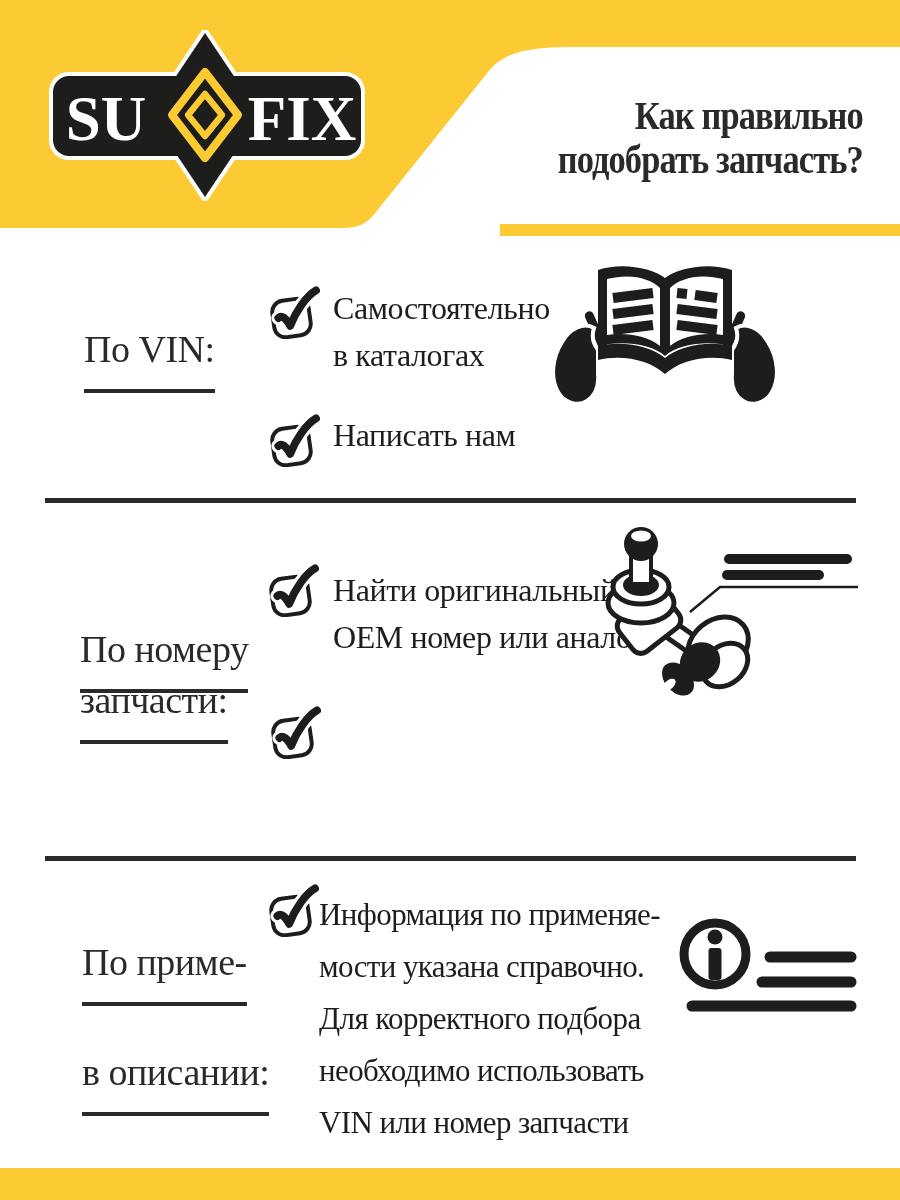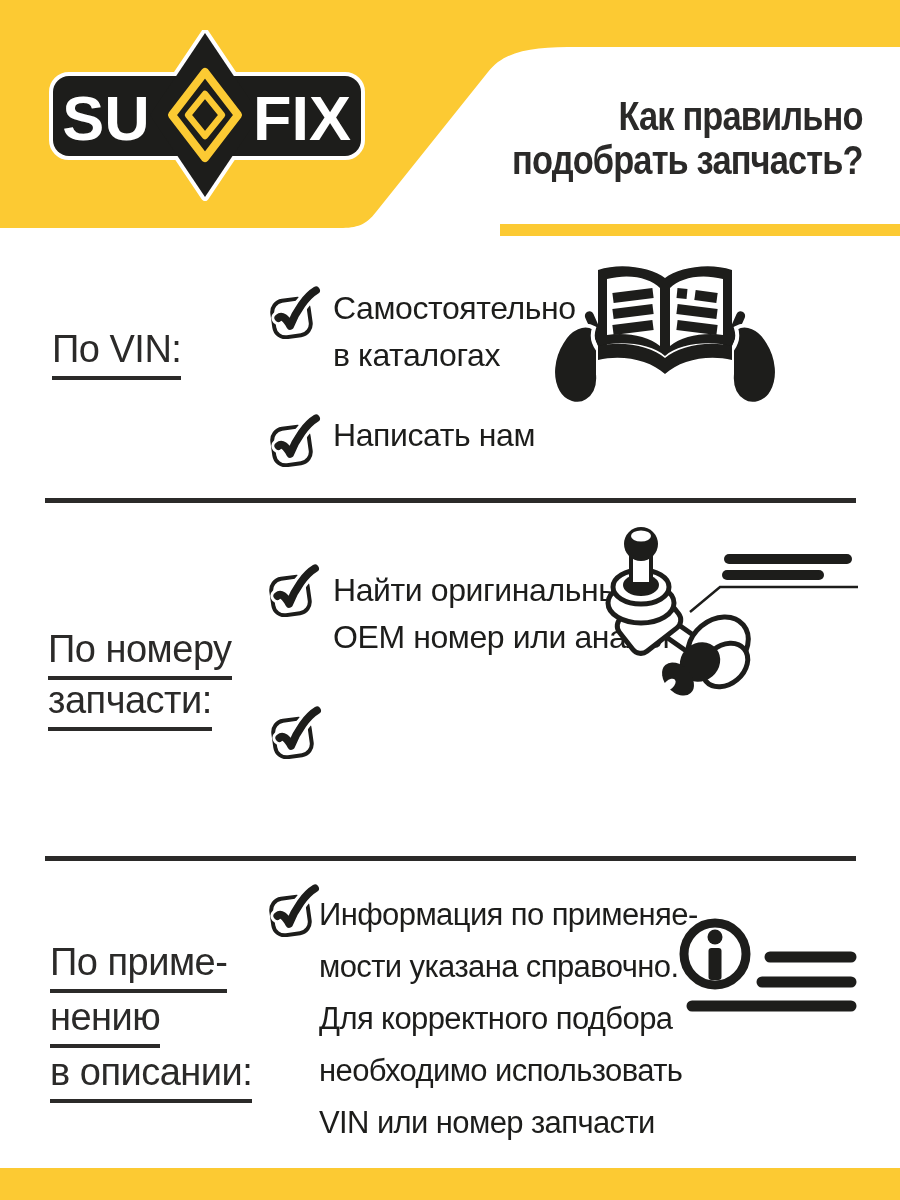--- a/index.html
+++ b/index.html
@@ -5,21 +5,21 @@
   :root{
     --yellow:#FCCA33;
     --ink:#2B2A29;
     --icon-ink:#1D1D1B;
     --paper:#FFFFFF;
   }
   html,body{margin:0;padding:0;background:#fff;}
   .canvas{
     position:relative;width:900px;height:1200px;overflow:hidden;
     background:var(--paper);
-    font-family:Liberation Sans, sans-serif;
+    font-family:Liberation Serif, serif;
   }
   .abs{position:absolute;}
   svg{display:block;}
   .fbk{fill:var(--icon-ink);}
   .fwh{fill:#fff;}
   .sik{stroke:var(--icon-ink);}
   .sy{stroke:var(--yellow);}
   .fy{fill:var(--yellow);}
 
   .title{
@@ -27,21 +27,21 @@
     font-size:40px;font-weight:bold;line-height:44px;letter-spacing:-1px;
     color:var(--ink);transform:scaleX(0.86);transform-origin:100% 0;
     white-space:nowrap;
   }
   .title-bar{position:absolute;left:500px;top:224px;width:400px;height:12px;background:var(--yellow);}
 
   .hline{
     position:absolute;color:var(--ink);font-size:38px;line-height:40px;
     letter-spacing:-0.5px;white-space:nowrap;
   }
-  .hline .ul{display:inline-block;border-bottom:4px solid var(--ink);padding-bottom:7px;}
+  .hline .ul{display:inline-block;border-bottom:4px solid var(--ink);padding-bottom:20px;margin-left:32px;}
 
   .itext{
     position:absolute;color:var(--icon-ink);font-size:32px;line-height:47px;
     letter-spacing:-0.4px;white-space:nowrap;
   }
   .itext.small{font-size:31px;line-height:52px;letter-spacing:-0.6px;}
 
   .check{position:absolute;width:56px;height:56px;}
   .divider{position:absolute;left:45px;width:811px;height:5px;background:var(--ink);}
   .footer-bar{position:absolute;left:0;right:0;bottom:0;height:32px;background:var(--yellow);}
@@ -178,23 +178,20 @@
 
   <svg class="abs" style="left:598px;top:516px" width="262" height="190">
       <use href="#part" xlink:href="#part"></use>
     </svg>
 
   <div class="divider" style="top:856px"></div>
 
   <div class="hline" style="left:50px;top:942px">
     <span class="ul">По приме-</span>
   </div>
-  <div class="hline" style="left:50px;top:997px">
-    <span class="ul">нению</span>
-  </div>
   <div class="hline" style="left:50px;top:1052px">
     <span class="ul">в описании:</span>
   </div>
 
   <svg class="check" style="left:266px;top:881px">
       <use href="#check" xlink:href="#check"></use>
     </svg>
   <div class="itext small" style="left:319px;top:889px">
     <div>Информация по применяе-</div>
     <div>мости указана справочно.</div>

